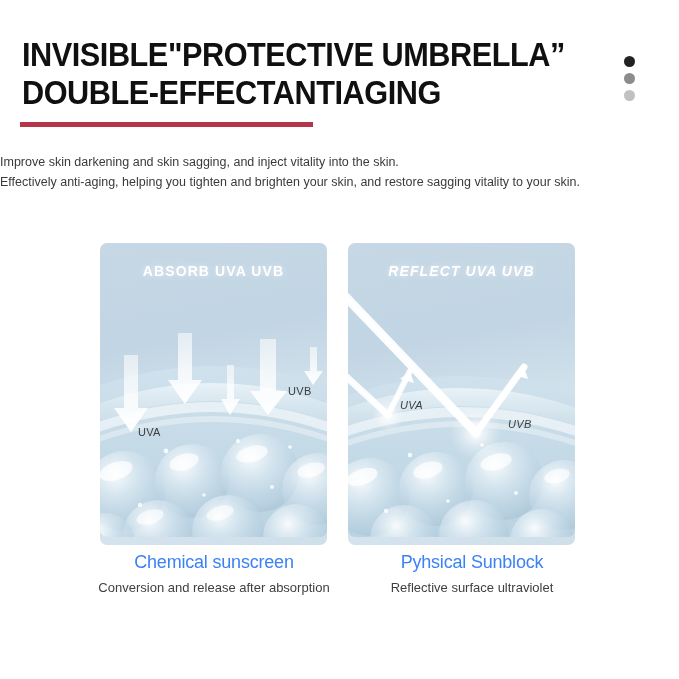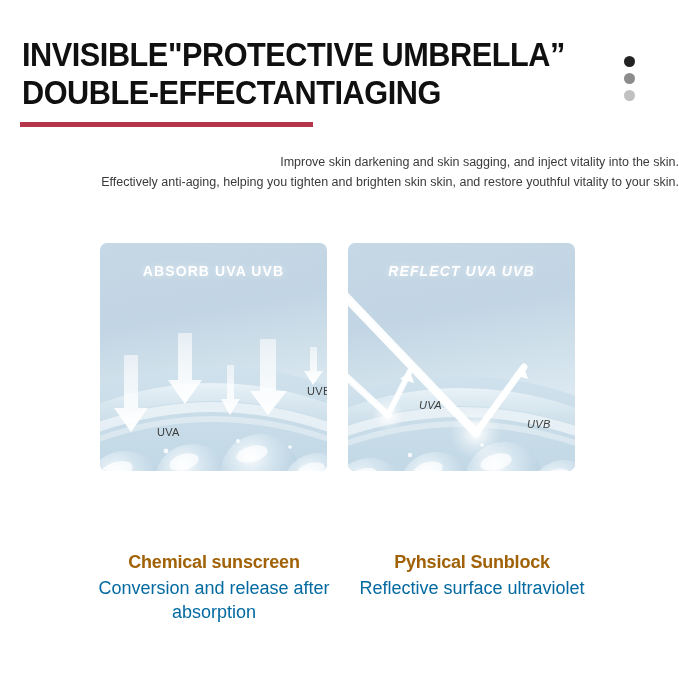--- a/index.html
+++ b/index.html
@@ -64,42 +64,42 @@
     height: 5px;
     background: #b5354a;
   }
 
   
   #description {
     position: absolute;
     left: 0;
     top: 152px;
     width: 679px;
-    text-align: right;
+    text-align: left;
   }
   #description .desc-line {
     font-size: 12.5px;
     line-height: 20px;
     color: #3a3a3a;
     white-space: nowrap;
   }
 
   
   #panels {
     position: absolute;
     left: 0;
     top: 243px;
     width: 679px;
     height: 294px;
   }
   .panel {
     position: absolute;
     top: 0;
     width: 227px;
-    height: 228px;
+    height: 302px;
     border-radius: 7px;
     overflow: hidden;
     background: linear-gradient(170deg, #c6d8e5 0%, #c2d5e4 32%, #cfe0ea 52%, #dbe8f1 70%, #cfdfea 100%);
   }
   #panel-left  { left: 100px; }
   #panel-right { left: 348px; font-style: italic; }
 
   .panel-title {
     position: absolute;
     top: 20px;
@@ -120,21 +120,20 @@
     width: 227px;
     height: 294px;
   }
 
   .uv-label {
     position: absolute;
     font-size: 11px;
     color: #3c3c3c;
     z-index: 7;
     letter-spacing: 0.3px;
-    margin-left: 19px;
   }
   #label-uva-left { left: 38px;  top: 183px; }
   #label-uvb-left { left: 188px; top: 142px; }
   #label-uva-right{ left: 52px;  top: 156px; }
   #label-uvb-right{ left: 160px; top: 175px; }
 
   
   #captions {
     position: absolute;
     left: 0;
@@ -145,28 +144,28 @@
   .caption {
     position: absolute;
     top: 0;
     width: 250px;
     text-align: center;
   }
   #caption-left  { left: 89px; }
   #caption-right { left: 347px; }
   .caption-title {
     font-size: 18px;
-    font-weight: bold;
-    color: #a16207;
+    font-weight: normal;
+    color: #3b82f6;
     line-height: 24px;
     letter-spacing: -0.2px;
   }
   .caption-sub {
-    font-size: 18px;
-    color: #0369a1;
+    font-size: 13px;
+    color: #404040;
     line-height: 24px;
     padding-top: 2px;
   }
 </style>
 </head>
 <body>
 
 <div id="header">
 
   <div class="title-block">
@@ -178,21 +177,21 @@
     <div class="dot dot-1"></div>
     <div class="dot dot-2"></div>
     <div class="dot dot-3"></div>
   </div>
 
   <div id="accent-bar"></div>
 </div>
 
 <div id="description">
   <div class="desc-line">Improve skin darkening and skin sagging, and inject vitality into the skin.</div>
-  <div class="desc-line">Effectively anti-aging, helping you tighten and brighten skin skin, and restore youthful vitality to your skin.</div>
+  <div class="desc-line">Effectively anti-aging, helping you tighten and brighten your skin, and restore sagging vitality to your skin.</div>
 </div>
 
 <div id="panels">
 
   <div class="panel" id="panel-left">
     <svg class="panel-svg" viewBox="0 0 227 294" preserveAspectRatio="none">
       <defs>
         <linearGradient id="skinGradL" x1="0" y1="0" x2="0" y2="1">
           <stop offset="0%" stop-color="#eaf3f8" stop-opacity="0.95"></stop>
           <stop offset="100%" stop-color="#c9dce8" stop-opacity="0.6"></stop>

